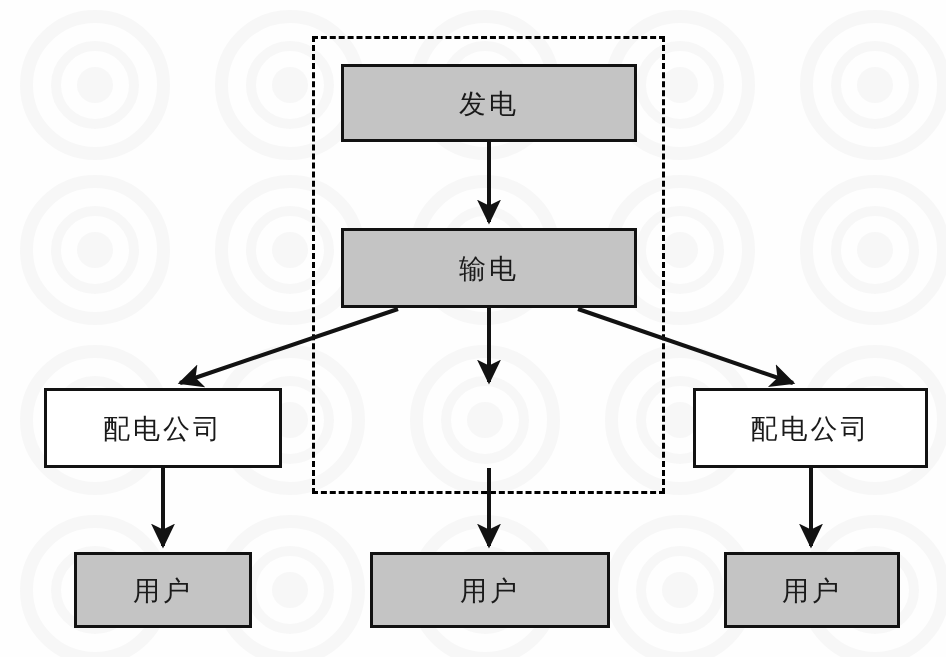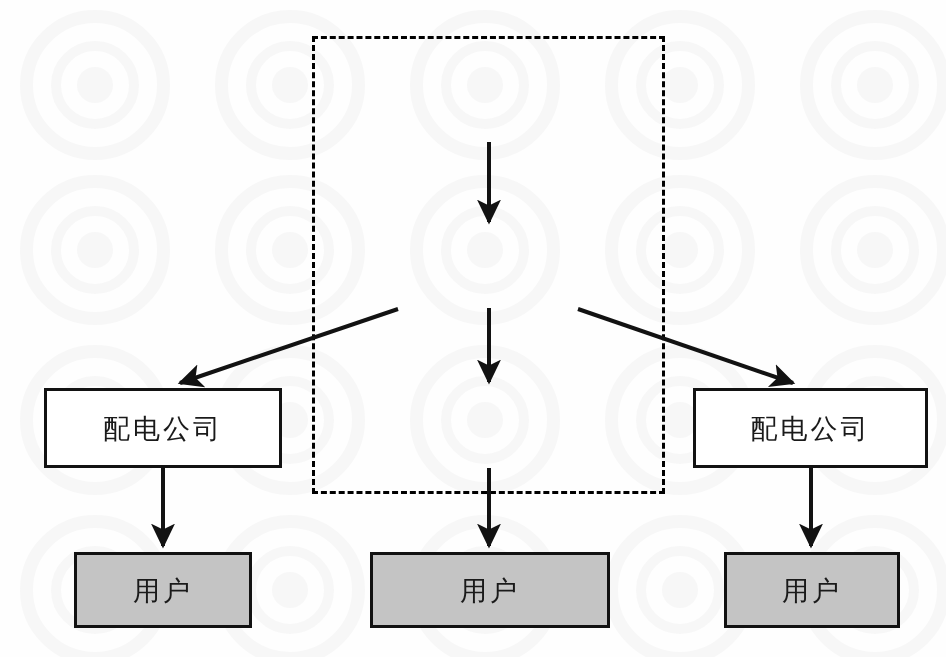--- a/index.html
+++ b/index.html
@@ -129,21 +129,27 @@
 
     <line x1="578" y1="309" x2="793" y2="383" stroke="#121212" stroke-width="4" marker-end="url(#arrowhead)"></line>
 
     <line x1="489" y1="468" x2="489" y2="546" stroke="#121212" stroke-width="4" marker-end="url(#arrowhead)"></line>
 
     <line x1="163" y1="468" x2="163" y2="546" stroke="#121212" stroke-width="4" marker-end="url(#arrowhead)"></line>
 
     <line x1="811" y1="468" x2="811" y2="546" stroke="#121212" stroke-width="4" marker-end="url(#arrowhead)"></line>
   </svg>
 
+  <div class="node filled" style="left:341px; top:64px; width:296px; height:78px;">
+    <span class="node-label">发电</span>
+  </div>
 
+  <div class="node filled" style="left:341px; top:228px; width:296px; height:80px;">
+    <span class="node-label">输电</span>
+  </div>
 
 
   <div class="node plain" style="left:44px; top:388px; width:238px; height:80px;">
     <span class="node-label">配电公司</span>
   </div>
 
   <div class="node plain" style="left:693px; top:388px; width:235px; height:80px;">
     <span class="node-label">配电公司</span>
   </div>
 

